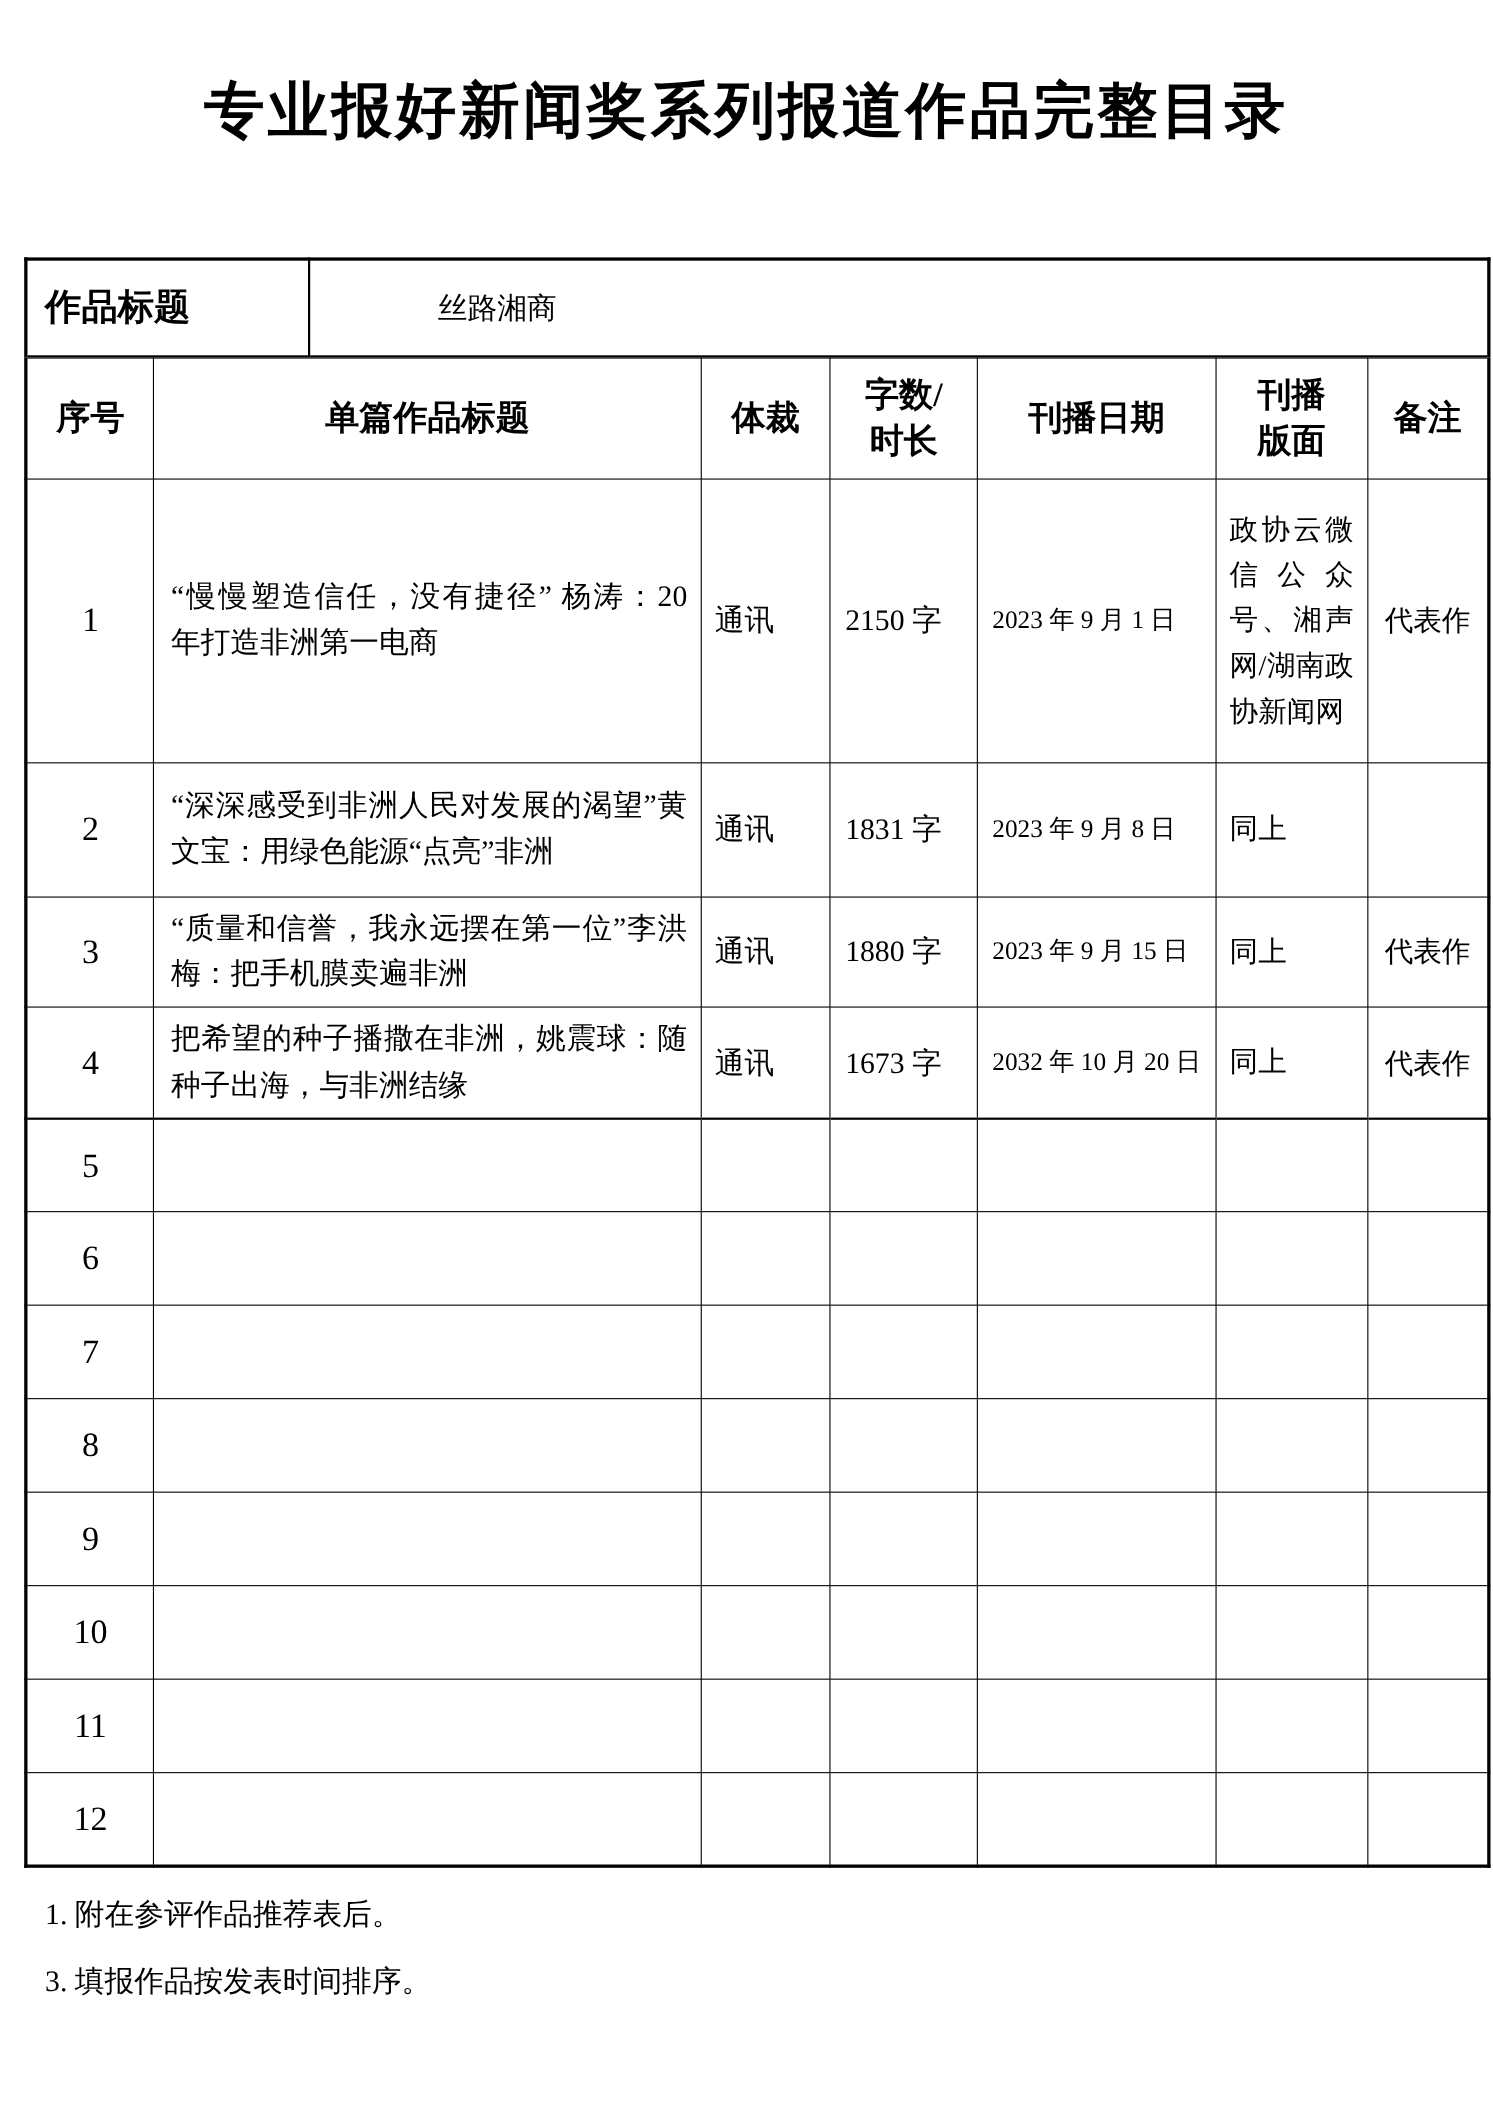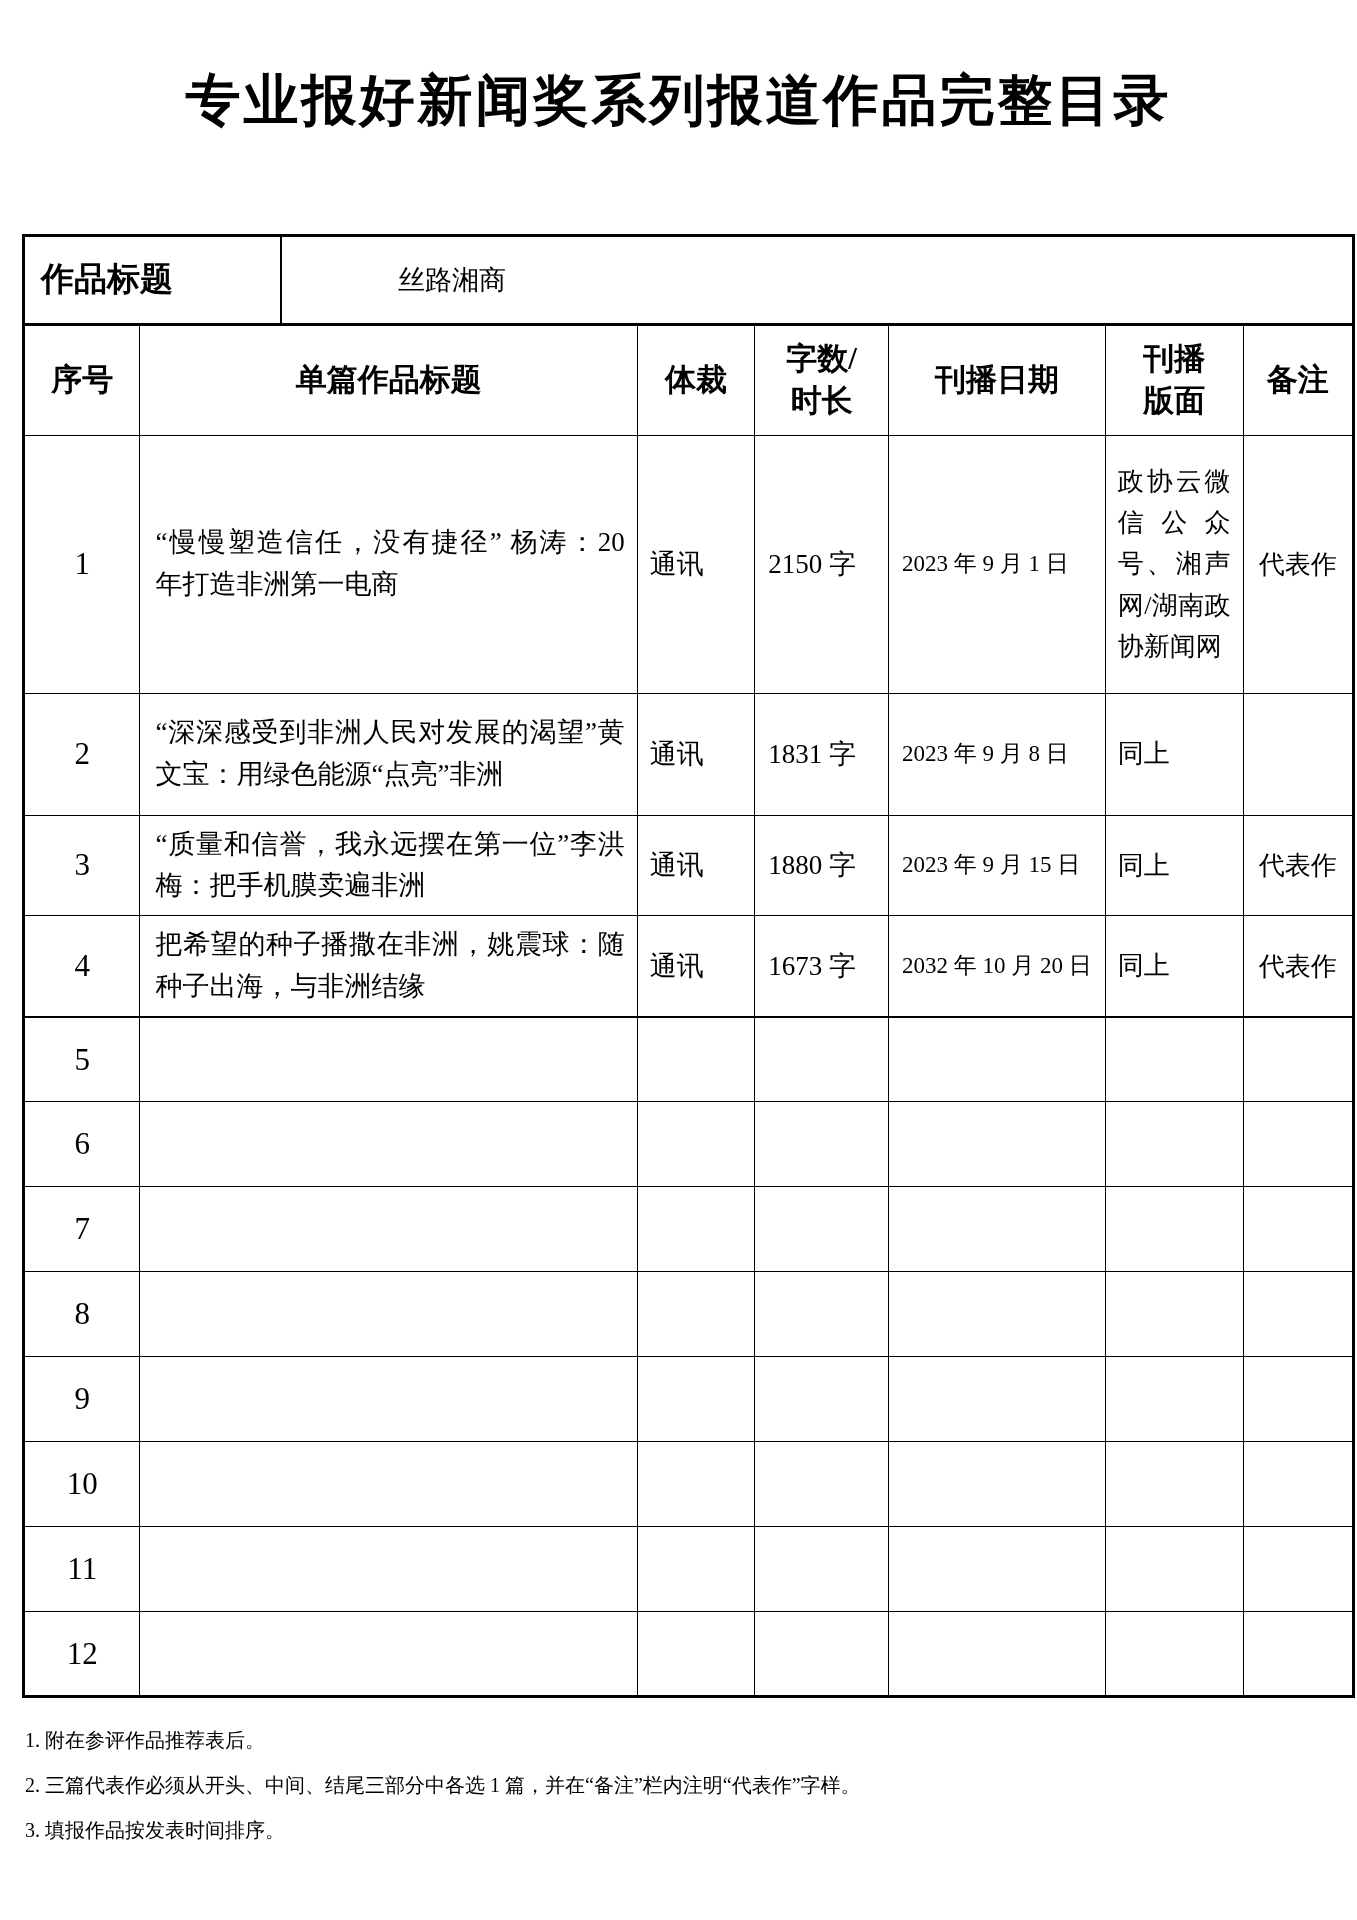--- a/index.html
+++ b/index.html
@@ -49,21 +49,21 @@
   td.c-no    { text-align:center; font-size:31px; }
   td.c-title { font-size:27px; line-height:1.55; padding:8px 12px 8px 15px; text-align:justify; }
   td.c-genre { font-size:27px; padding-left:12px; }
   td.c-len   { font-size:27px; padding-left:13px; }
   td.c-date  { font-size:23px; line-height:1.6; padding:6px 13px 6px 13px; text-align:justify; }
   td.c-page  { font-size:26px; line-height:1.58; padding:6px 12px; text-align:justify; }
   td.c-note  { font-size:26px; text-align:center; }
 
   
   .notes { margin-top:20px; padding-left:25px; }
-  .notes p { margin:0; font-size:20px; line-height:45px; }
+  .notes p { margin:16px; font-size:27px; line-height:45px; }
 </style>
 </head>
 <body>
 
 <div class="page">
 
   <h1 class="doc-title">专业报好新闻奖系列报道作品完整目录</h1>
 
   <table class="t-worktitle">
     <tbody>
@@ -204,17 +204,16 @@
         <td class="c-len"></td>
         <td class="c-date"></td>
         <td class="c-page"></td>
         <td class="c-note"></td>
       </tr>
     </tbody>
   </table>
 
   <div class="notes">
     <p>1.  附在参评作品推荐表后。</p>
-    <p>2.  三篇代表作必须从开头、中间、结尾三部分中各选 1 篇，并在“备注”栏内注明“代表作”字样。</p>
     <p>3.  填报作品按发表时间排序。</p>
   </div>
 
 </div>
 
 </body></html>

